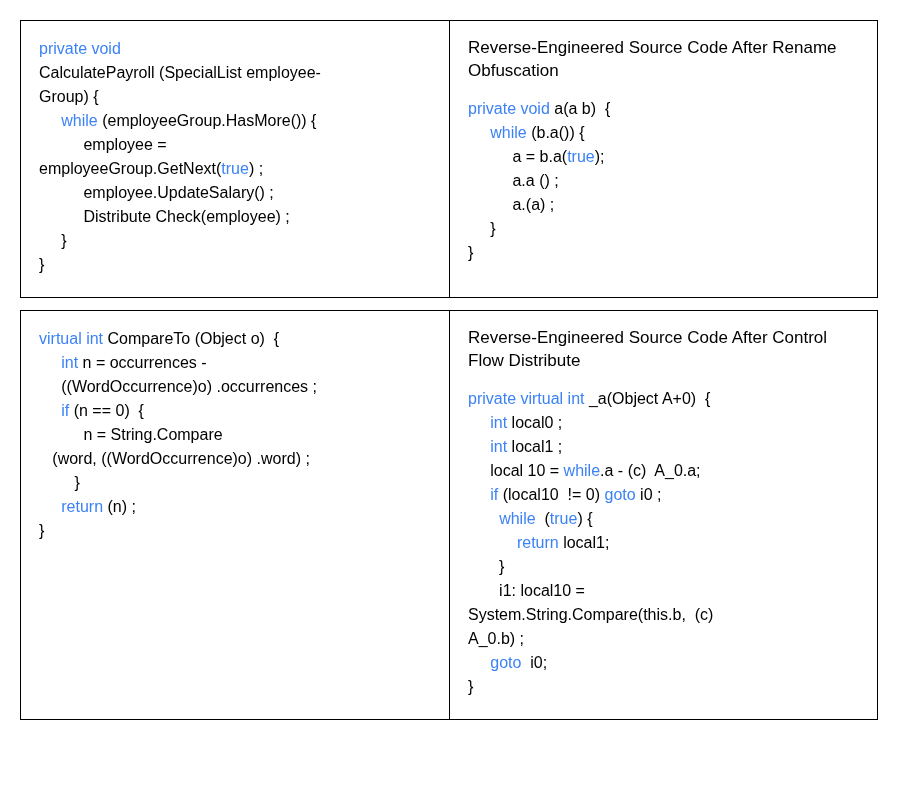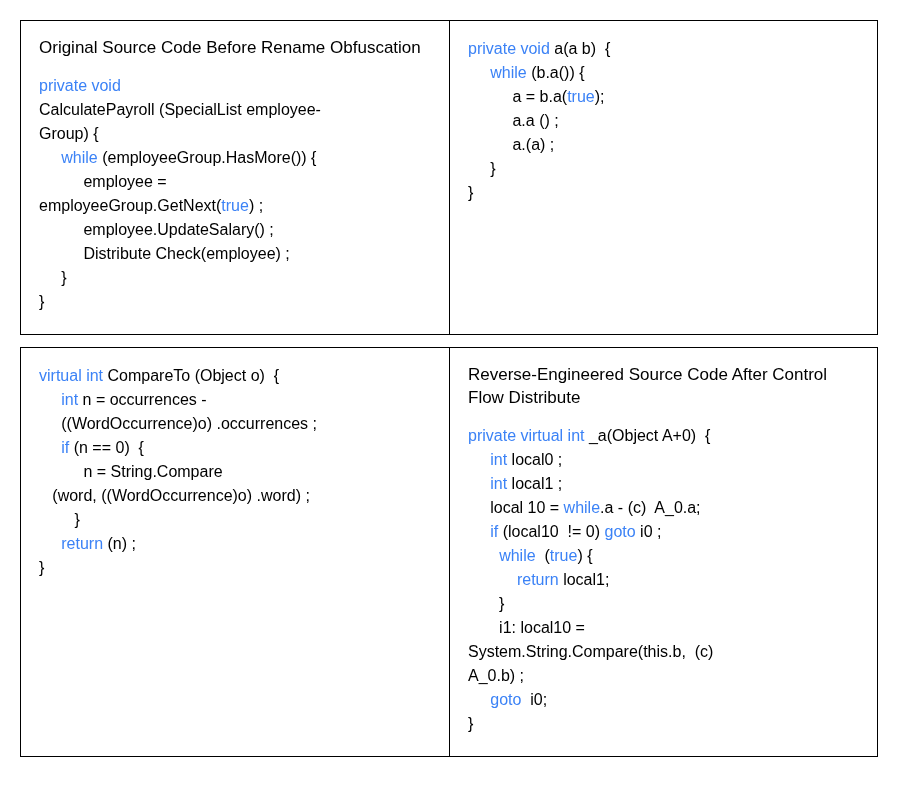--- a/index.html
+++ b/index.html
@@ -36,34 +36,34 @@
     line-height: 1.5;
     white-space: pre;
   }
   .kw { color: #3b82f6; } 
 </style>
 </head>
 <body>
 
 <div class="grid-row">
   <div class="cell">
-    <div class="heading">Original Source Code Before
-Rename Obfuscation</div>
     <div class="code"><span class="kw">private void</span>
 CalculatePayroll (SpecialList employee-
 Group) {
      <span class="kw">while</span> (employeeGroup.HasMore()) {
           employee =
 employeeGroup.GetNext(<span class="kw">true</span>) ;
           employee.UpdateSalary() ;
           Distribute Check(employee) ;
      }
 }</div>
   </div>
   <div class="cell">
+    <div class="heading">Reverse-Engineered Source Code
+After Rename Obfuscation</div>
     <div class="code"><span class="kw">private void</span> a(a b)  {
      <span class="kw">while</span> (b.a()) {
           a = b.a(<span class="kw">true</span>);
           a.a () ;
           a.(a) ;
      }
 }</div>
   </div>
 </div>
 

